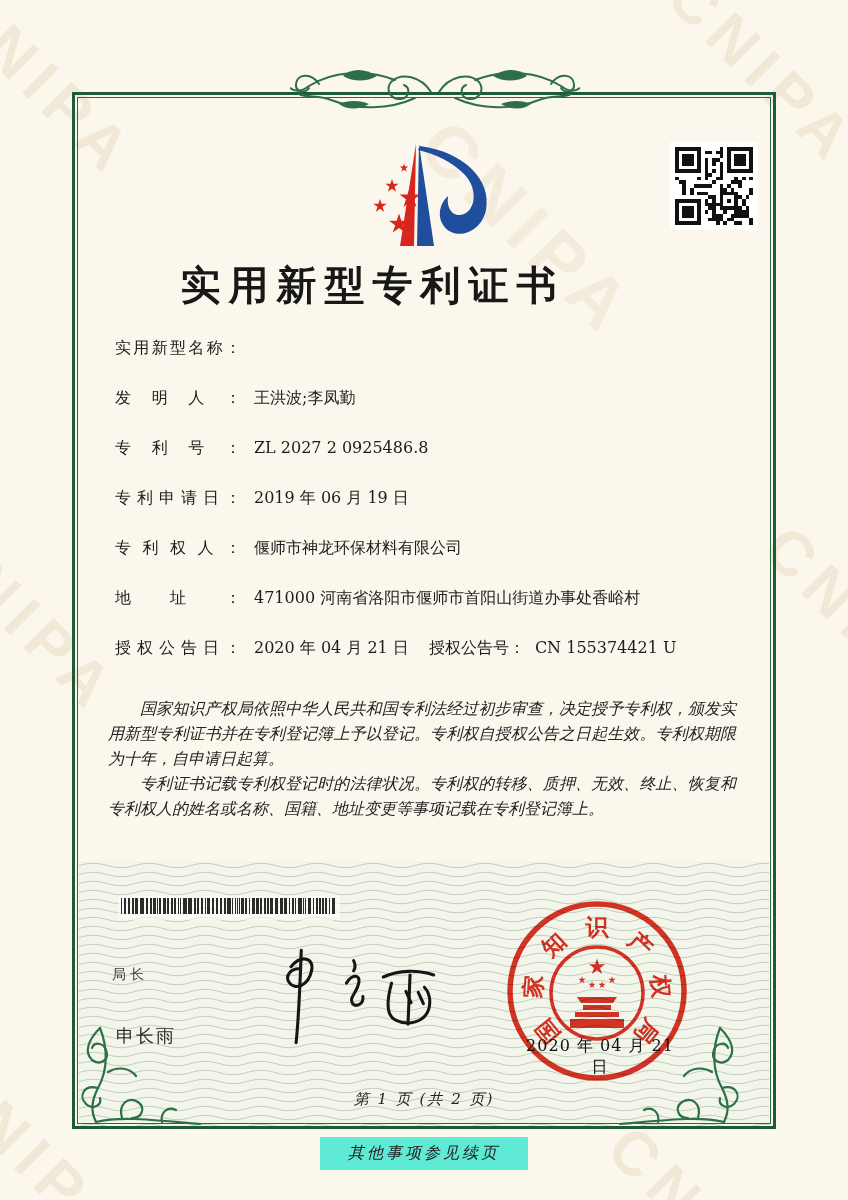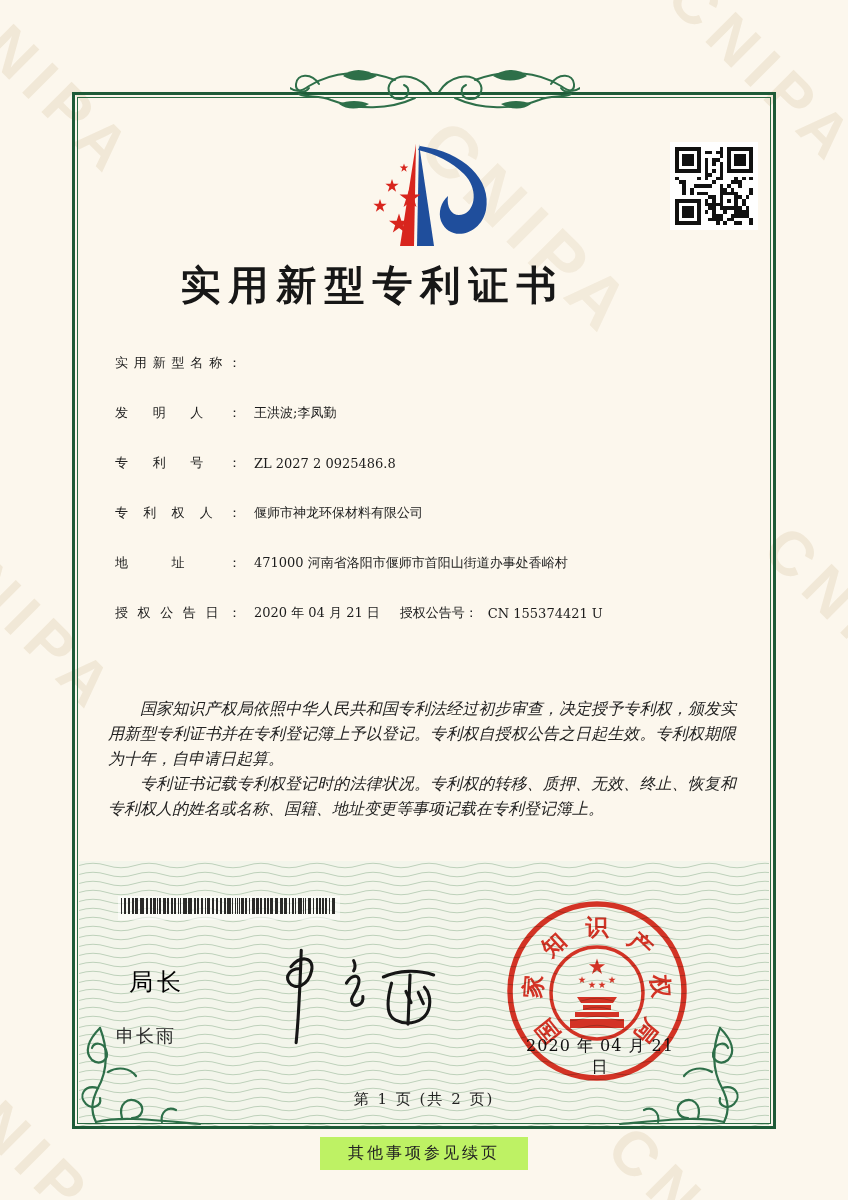--- a/index.html
+++ b/index.html
@@ -46,61 +46,61 @@
   .qr-box{
     position:absolute; left:670px; top:142px; width:88px; height:88px;
     background:#ffffff; display:flex; align-items:center; justify-content:center;
   }
   .title{
     position:absolute; left:0; top:258px; width:745px; text-align:center;
     font-size:40px; font-weight:bold; letter-spacing:8px; color:#171717;
   }
   
   .fields{position:absolute; left:115px; top:338px; width:625px;}
-  .f-row{height:50px; display:flex; align-items:center; font-size:13px;}
+  .f-row{height:50px; display:flex; font-size:16px;}
   .f-label{
     display:inline-block; width:126px; text-align:justify; text-align-last:justify;
     flex:none;
   }
   .f-value{margin-left:13px; white-space:nowrap;}
   .f-label2{flex:none; margin-left:20px;}
   .f-value2{margin-left:10px; white-space:nowrap;}
   
   .body-text{
     position:absolute; left:108px; top:696px; width:628px;
     font-size:16px; line-height:25px; text-align:justify; font-style:italic;
     color:#222;
   }
   .body-text p{margin:0; text-indent:2em;}
   
   .barcode-box{position:absolute; left:118px; top:896px; padding:2px 3px; background:rgba(255,255,255,0.55);}
   .official-title{
-    position:absolute; left:129px; top:966px; font-size:24px; letter-spacing:4px;
-    font-family:"DejaVu Sans","Liberation Sans",sans-serif; color:#000000;
+    position:absolute; left:112px; top:966px; font-size:14px; letter-spacing:4px;
+    font-family:"DejaVu Sans","Liberation Sans",sans-serif; color:#404040;
   }
   .official-name{
     position:absolute; left:116px; top:1024px; font-size:18px; letter-spacing:2px;
     font-family:"DejaVu Sans","Liberation Sans",sans-serif; color:#2b2b2b;
   }
   .signature{position:absolute; left:252px; top:948px; width:195px; height:98px;}
   .seal{position:absolute; left:502px; top:896px; width:190px; height:190px;
         mix-blend-mode:multiply; opacity:0.95;}
   .seal-char{fill:#dd2a1c; font-size:23px; font-weight:bold;
              font-family:"DejaVu Serif","Liberation Serif",serif;}
   .seal-date{
     position:absolute; left:522px; top:1036px; width:156px; text-align:center;
     font-size:16px; letter-spacing:1px; color:#111; z-index:5;
   }
   .page-indicator{
     position:absolute; left:0; top:1090px; width:848px; text-align:center;
-    font-size:15px; letter-spacing:2px; color:#222;
+    font-size:15px; letter-spacing:2px; color:#222;font-style:italic;
   }
   .continuation{
     position:absolute; left:50%; top:1137px; transform:translateX(-50%);
-    background:#bef264; padding:6px 28px; font-size:16px; 
+    background:#5eead4; padding:6px 28px; font-size:16px; font-style:italic;
     letter-spacing:3px; color:#222; white-space:nowrap;
   }
 </style>
 </head>
 <body>
 
 <div class="page">
 
   <div class="wm wm-a">CNIPA</div>
   <div class="wm wm-b">CNIPA</div>
@@ -299,20 +299,24 @@
     </div>
     <div class="f-row">
       <span class="f-label">发明人：</span>
       <span class="f-value">王洪波;李凤勤</span>
     </div>
     <div class="f-row">
       <span class="f-label">专利号：</span>
       <span class="f-value">ZL 2027 2 0925486.8</span>
     </div>
     <div class="f-row">
+      <span class="f-label">专利申请日：</span>
+      <span class="f-value">2019 年 06 月 19 日</span>
+    </div>
+    <div class="f-row">
       <span class="f-label">专利权人：</span>
       <span class="f-value">偃师市神龙环保材料有限公司</span>
     </div>
     <div class="f-row">
       <span class="f-label">地址：</span>
       <span class="f-value">471000 河南省洛阳市偃师市首阳山街道办事处香峪村</span>
     </div>
     <div class="f-row">
       <span class="f-label">授权公告日：</span>
       <span class="f-value">2020 年 04 月 21 日</span>

